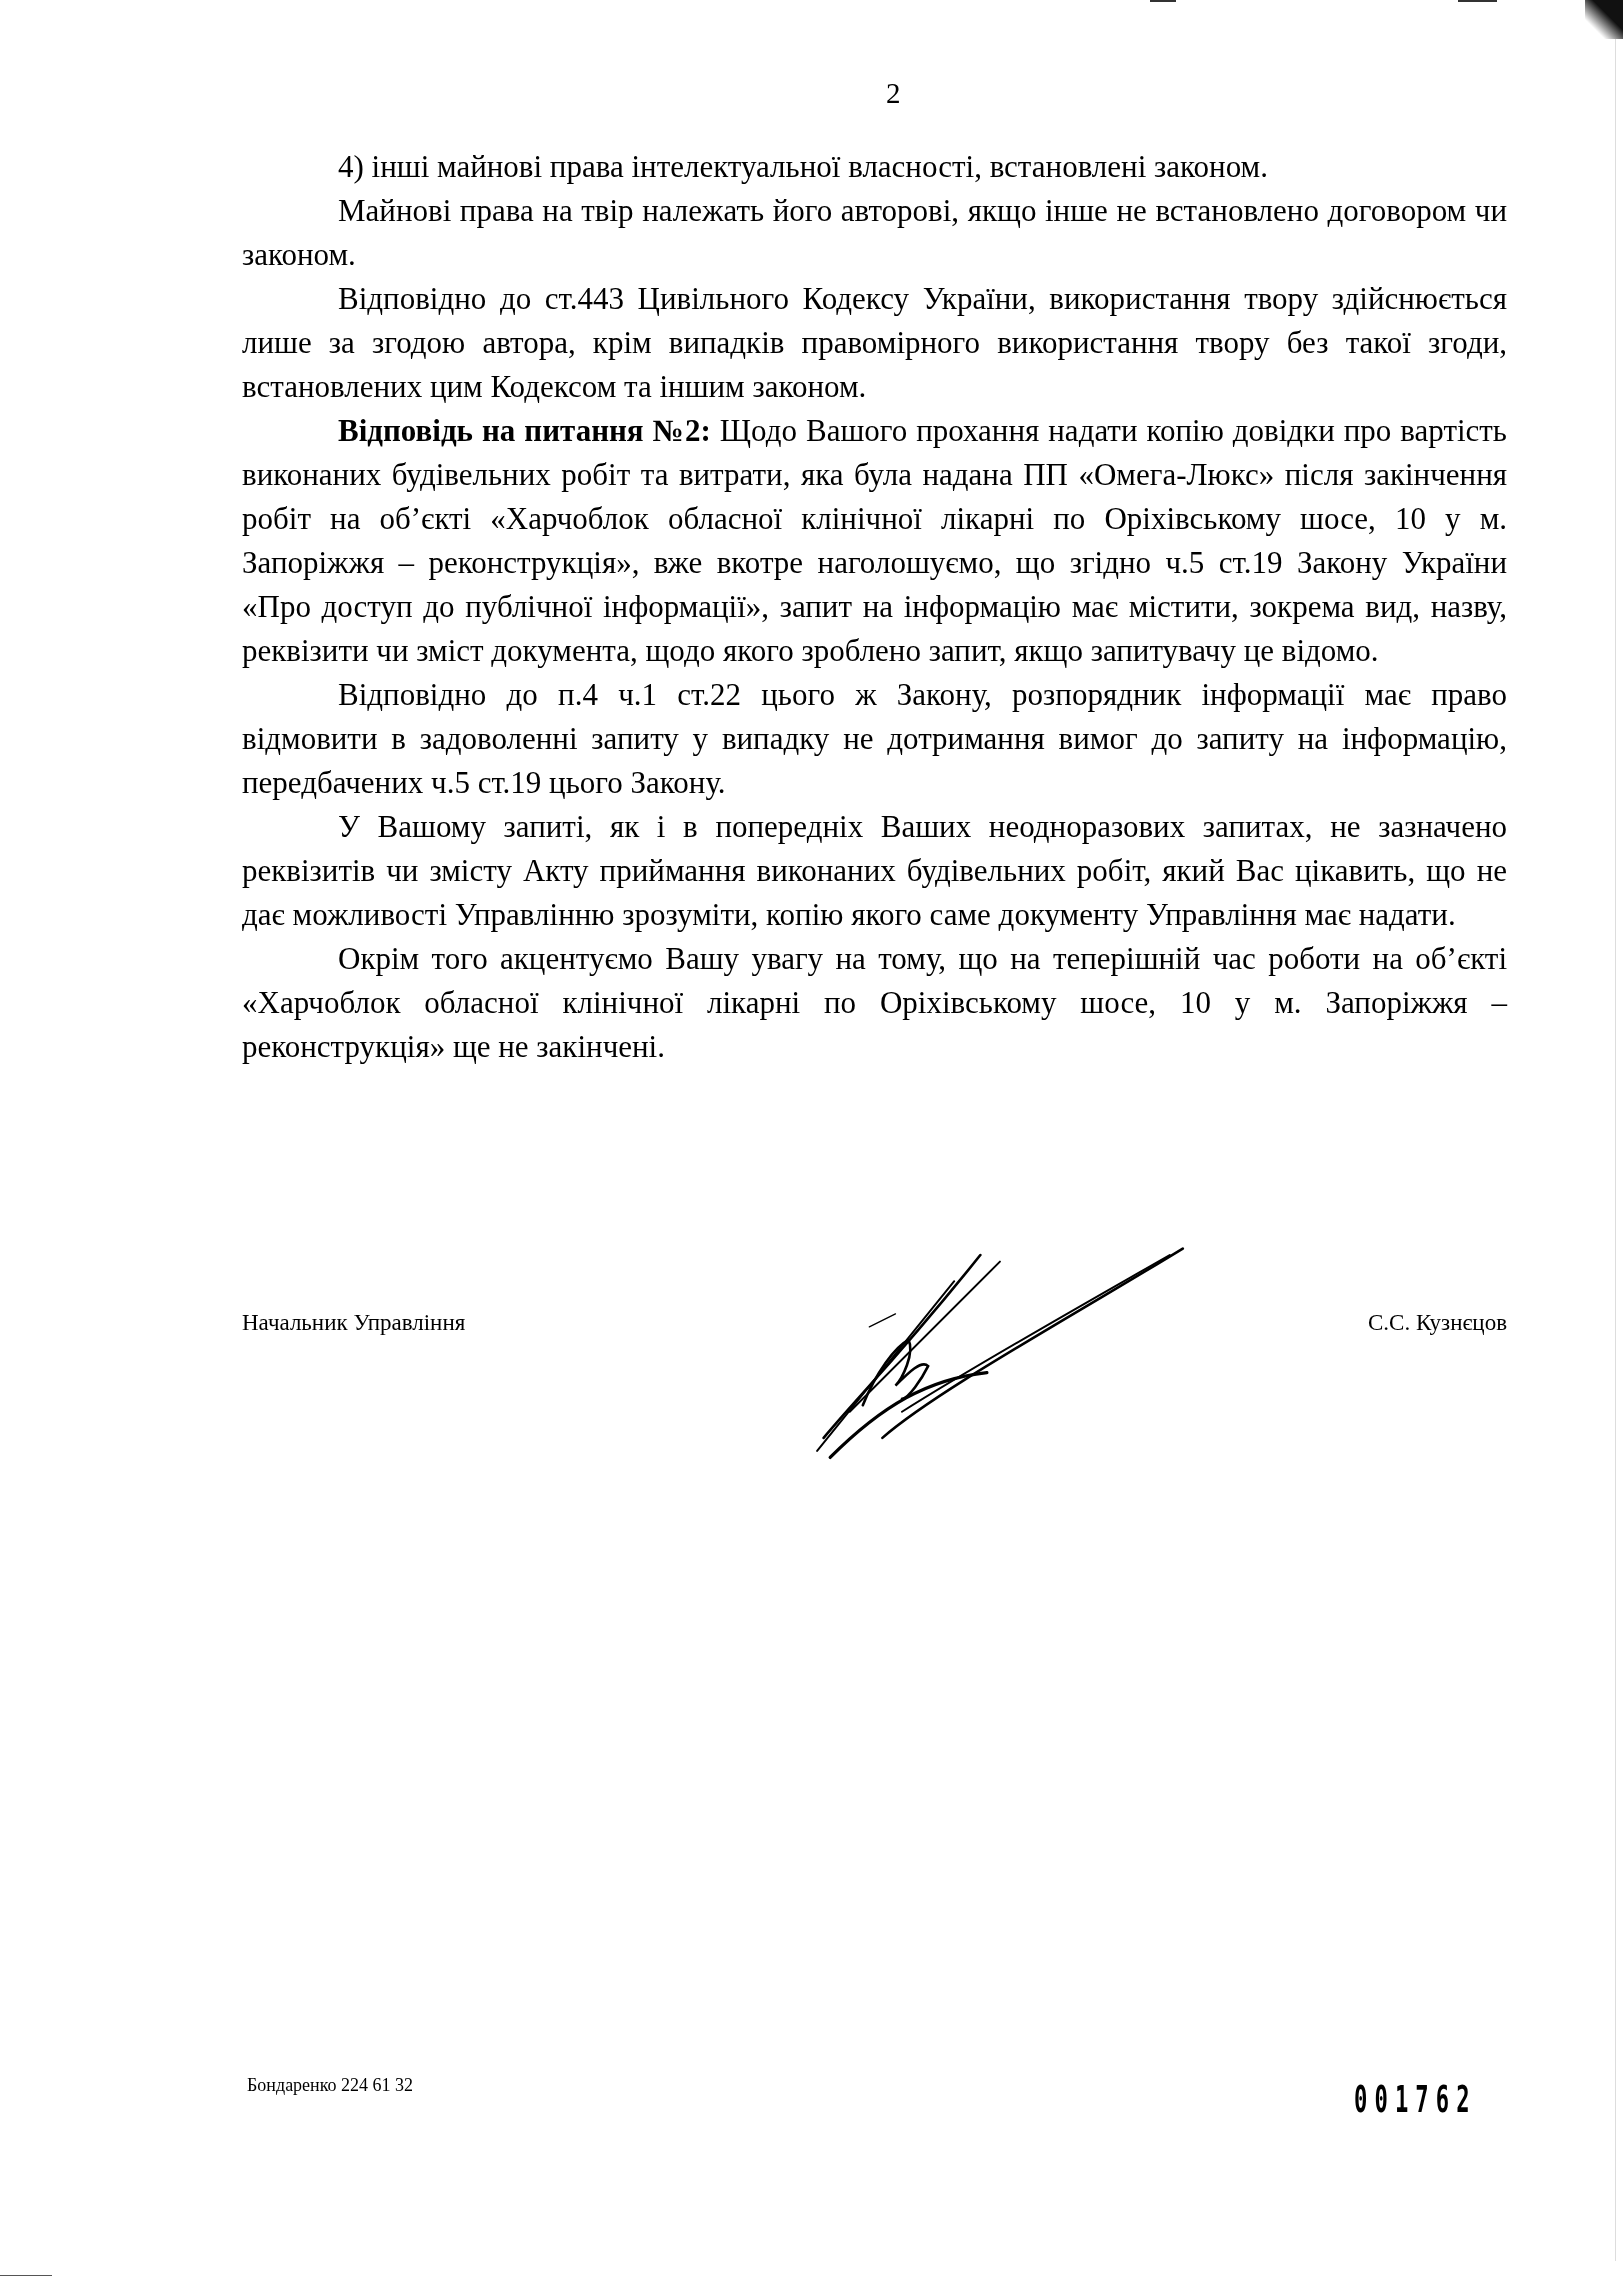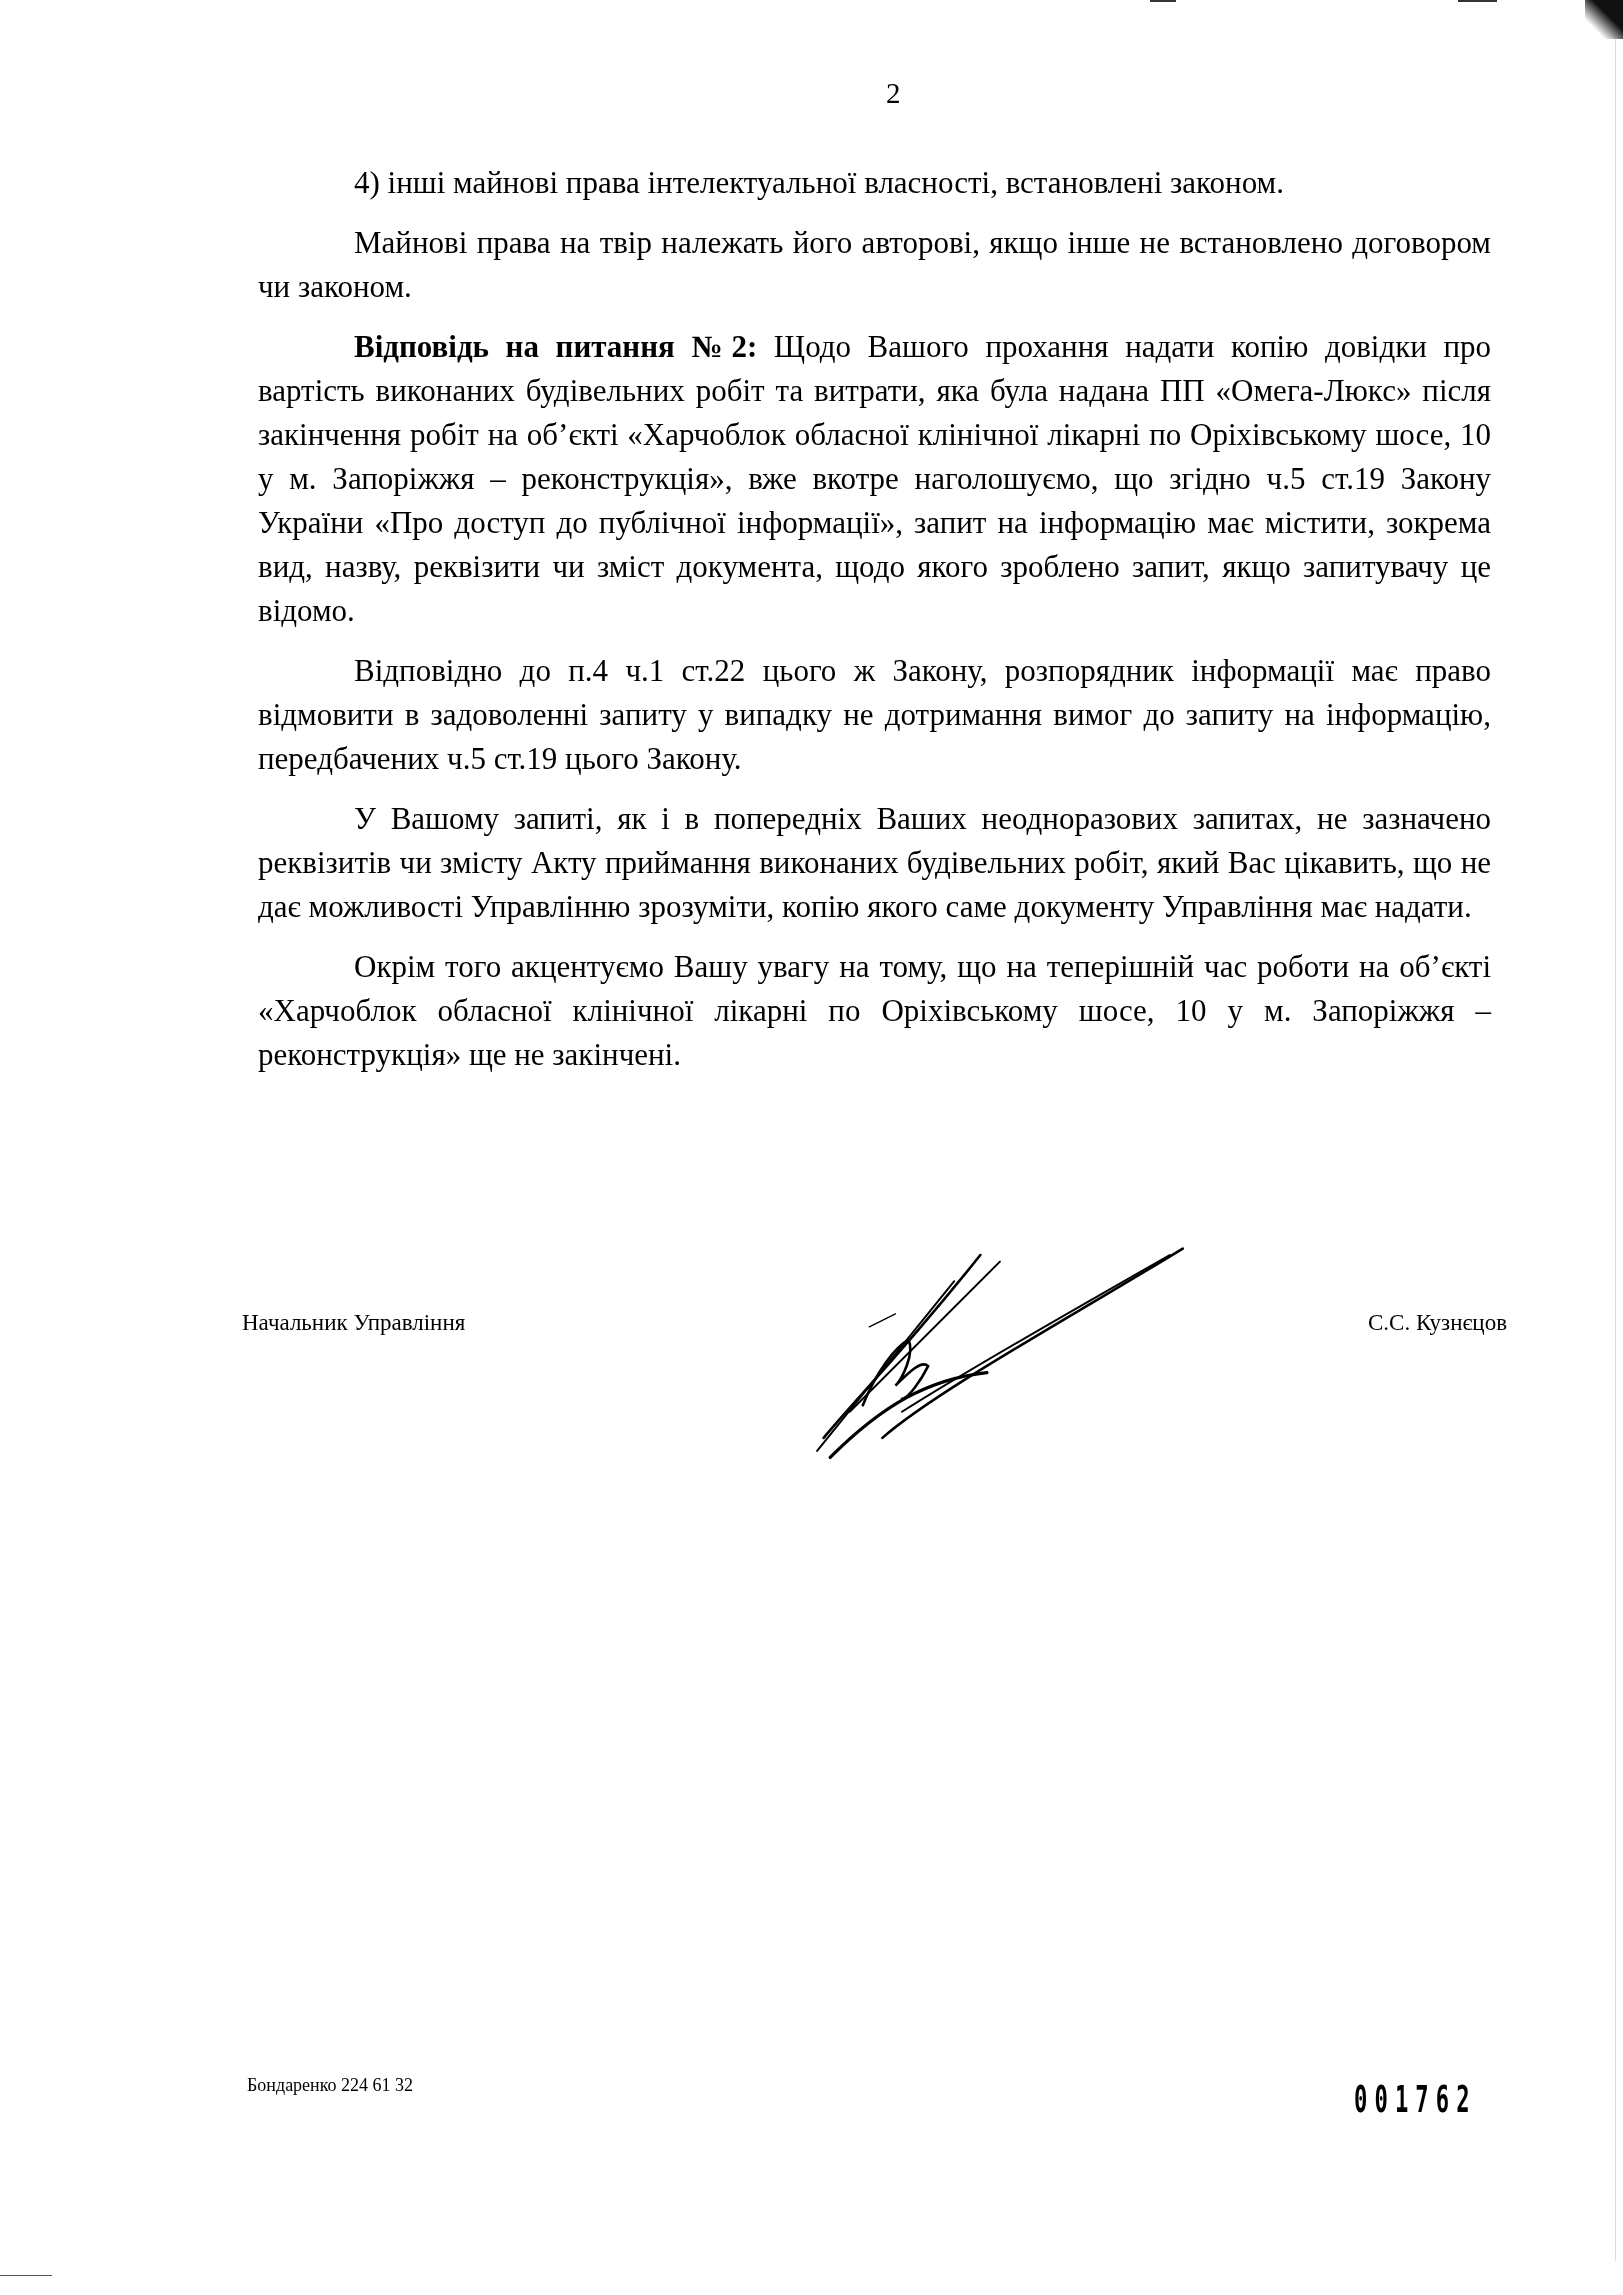--- a/index.html
+++ b/index.html
@@ -1,21 +1,21 @@
 <!DOCTYPE html>
 <html style="font-size:10.5px"><head>
 <meta charset="utf-8">
 <style>
   html, body { margin:0; padding:0; background:#ffffff; }
   body { width:1624px; height:2295px; position:relative; overflow:hidden;
          font-family:"Liberation Serif", "DejaVu Serif", serif; color:#000; }
   .page-num { position:absolute; top:77px; left:886px; font-size:29px; }
   .body-text { position:absolute; top:145px; left:242px; width:1265px;
                font-size:31px; line-height:44px; text-align:justify; }
-  .body-text p { margin:16px; text-indent:96px; }
+  .body-text p { margin:0; text-indent:96px; }
   .bold { font-weight:bold;font-family:Liberation Serif, serif; }
   .sig-block { position:absolute; top:1310px; left:242px; width:1265px; height:52px; font-size:23px; }
   .sig-title { position:absolute; left:0; top:0; }
   .sig-name { position:absolute; right:0; top:0; }
   .signature { position:absolute; left:804px; top:1242px; width:418px; height:222px; }
   .executor { position:absolute; top:2075px; left:247px; font-size:18px; }
   .reg-number { position:absolute; top:2078px; left:1354px; font-family:"DejaVu Sans Mono", monospace;
                 font-size:37px; letter-spacing:11.8px; transform:scaleX(0.6); transform-origin:left; font-weight:bold; }
   .scan-edge { position:absolute; top:0; right:0; width:39px; height:39px;
                background:linear-gradient(225deg,#111 0%,#111 40%,transparent 75%); }
@@ -30,20 +30,21 @@
 <div class="scan-line-right"></div>
 <div class="scan-dash-top" style="left:1150px;width:26px;"></div>
 <div class="scan-dash-top" style="left:1458px;width:39px;"></div>
 <div class="scan-dash-bottom"></div>
 
 <div class="page-num">2</div>
 
 <div class="body-text">
   <p><span>4) інші майнові права інтелектуальної власності,  встановлені законом.</span></p>
   <p><span>Майнові права на твір належать його авторові, якщо інше не встановлено договором чи законом.</span></p>
+  <p><span>Відповідно до ст.443 Цивільного Кодексу України, використання твору здійснюється лише за згодою автора, крім випадків правомірного використання твору без такої згоди, встановлених цим Кодексом та іншим законом.</span></p>
   <p><span class="bold">Відповідь на питання №2:</span><span> Щодо Вашого прохання надати копію довідки про вартість виконаних будівельних робіт та витрати, яка була надана ПП «Омега-Люкс» після закінчення робіт на об’єкті «Харчоблок обласної клінічної лікарні по Оріхівському шосе, 10 у м. Запоріжжя – реконструкція», вже вкотре наголошуємо, що згідно ч.5 ст.19 Закону України «Про доступ до публічної інформації», запит на інформацію має містити, зокрема вид, назву, реквізити чи зміст документа, щодо якого зроблено запит, якщо запитувачу це відомо.</span></p>
   <p><span>Відповідно до п.4 ч.1 ст.22 цього ж Закону, розпорядник інформації має право відмовити в задоволенні запиту у випадку не дотримання вимог до запиту на інформацію, передбачених ч.5 ст.19 цього Закону.</span></p>
   <p><span>У Вашому запиті, як і в попередніх Ваших неодноразових запитах, не зазначено реквізитів чи змісту Акту приймання виконаних будівельних робіт, який Вас цікавить, що не дає можливості Управлінню зрозуміти, копію якого саме документу Управління має надати.</span></p>
   <p><span>Окрім того акцентуємо Вашу увагу на тому, що на теперішній час роботи на об’єкті «Харчоблок обласної клінічної лікарні по Оріхівському шосе, 10 у м. Запоріжжя – реконструкція» ще не закінчені.</span></p>
 </div>
 
 <div class="sig-block">
   <span class="sig-title">Начальник Управління</span>
   <span class="sig-name">С.С. Кузнєцов</span>
 </div>

